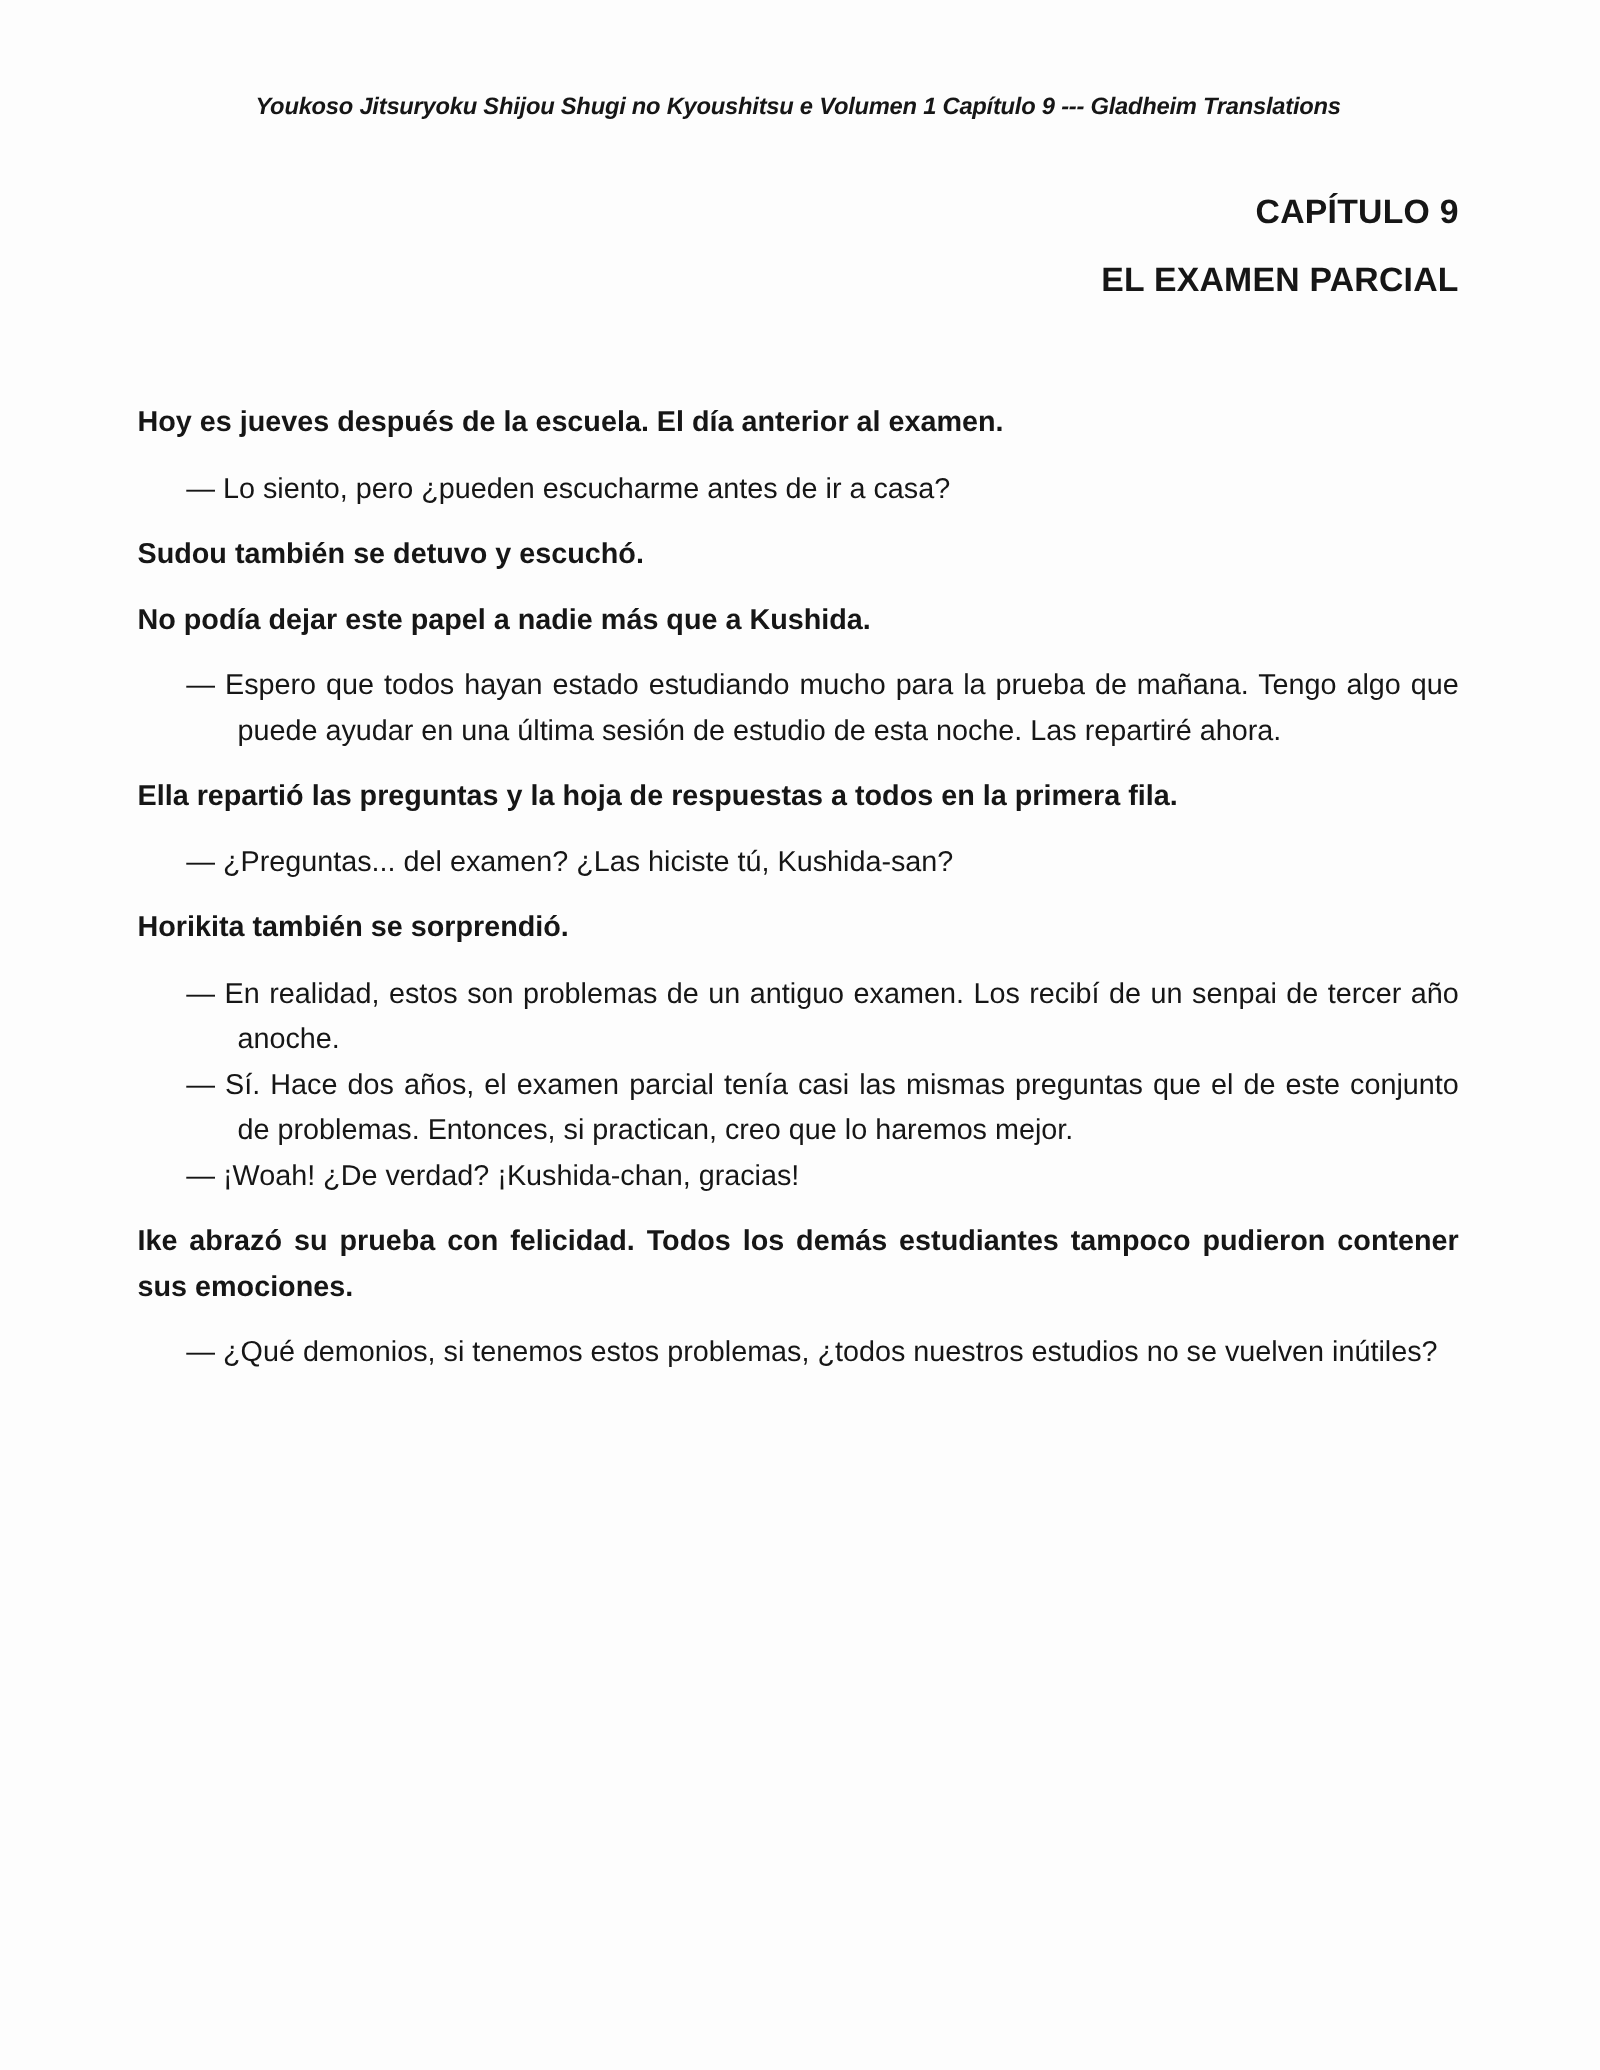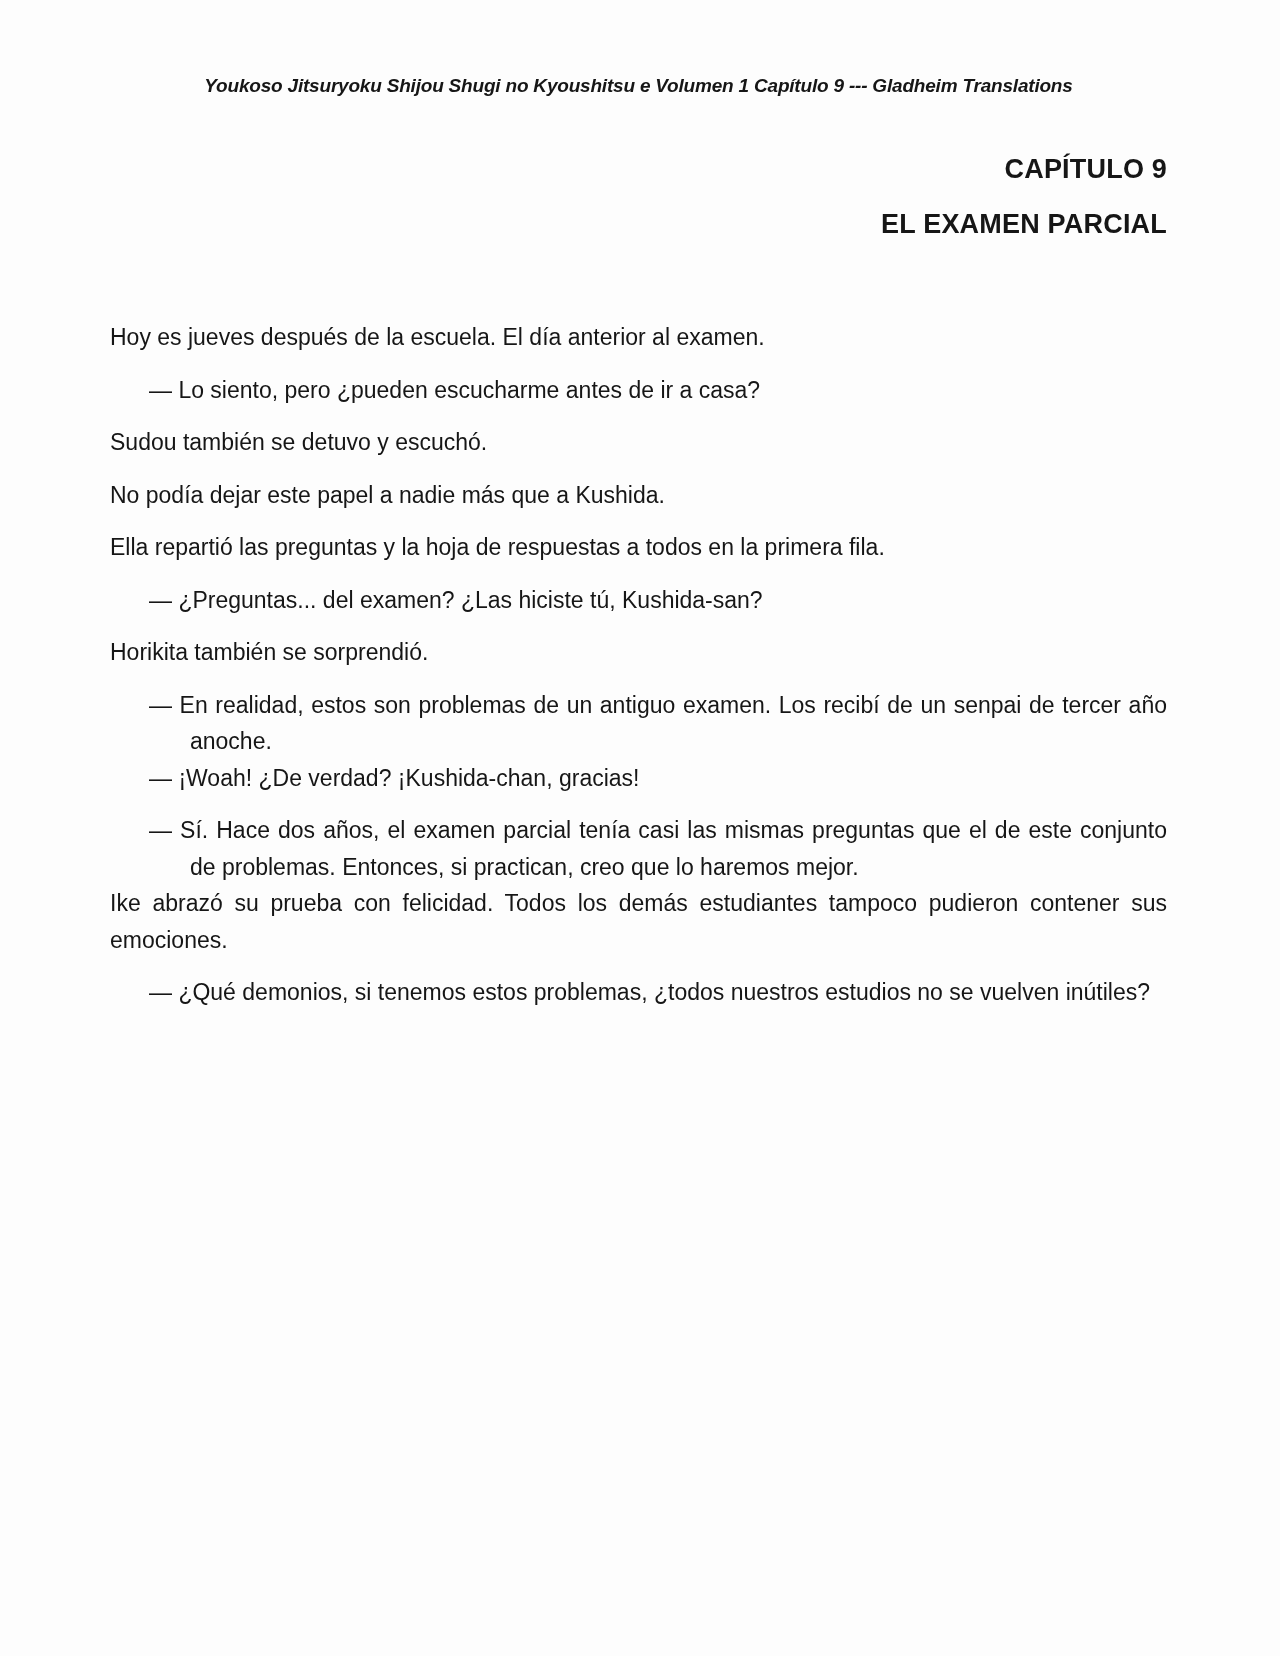--- a/index.html
+++ b/index.html
@@ -47,20 +47,21 @@
     margin-top: 80px;
     font-size: 23px;
     line-height: 36.5px;
   }
   .story-content p {
     margin: 0 0 16px 0;
     text-align: justify;
   }
   .story-content p.narration {
     padding: 0;
+    font-weight: bold;
   }
   .story-content p.dialogue {
     padding-left: 80px;
     text-indent: -41px;
   }
   .story-content p.no-gap {
     margin-bottom: 0;
   }
 </style>
 </head>
@@ -72,23 +73,24 @@
 
   <h1 class="chapter-title">CAPÍTULO 9</h1>
 
   <h2 class="chapter-subtitle">EL EXAMEN PARCIAL</h2>
 
   <div class="story-content">
     <p class="narration">Hoy es jueves después de la escuela. El día anterior al examen.</p>
     <p class="dialogue">— Lo siento, pero ¿pueden escucharme antes de ir a casa?</p>
     <p class="narration">Sudou también se detuvo y escuchó.</p>
     <p class="narration">No podía dejar este papel a nadie más que a Kushida.</p>
+    <p class="dialogue">— Espero que todos hayan estado estudiando mucho para la prueba de mañana. Tengo algo que puede ayudar en una última sesión de estudio de esta noche. Las repartiré ahora.</p>
     <p class="narration">Ella repartió las preguntas y la hoja de respuestas a todos en la primera fila.</p>
     <p class="dialogue">— ¿Preguntas... del examen? ¿Las hiciste tú, Kushida-san?</p>
     <p class="narration">Horikita también se sorprendió.</p>
     <p class="dialogue no-gap">— En realidad, estos son problemas de un antiguo examen. Los recibí de un senpai de tercer año anoche.</p>
+    <p class="dialogue no-gap">— Sí. Hace dos años, el examen parcial tenía casi las mismas preguntas que el de este conjunto de problemas. Entonces, si practican, creo que lo haremos mejor.</p>
     <p class="dialogue">— ¡Woah! ¿De verdad? ¡Kushida-chan, gracias!</p>
-    <p class="dialogue no-gap">— Sí. Hace dos años, el examen parcial tenía casi las mismas preguntas que el de este conjunto de problemas. Entonces, si practican, creo que lo haremos mejor.</p>
     <p class="narration">Ike abrazó su prueba con felicidad. Todos los demás estudiantes tampoco pudieron contener sus emociones.</p>
     <p class="dialogue">— ¿Qué demonios, si tenemos estos problemas, ¿todos nuestros estudios no se vuelven inútiles?</p>
   </div>
 
 </div>
 
 </body></html>

